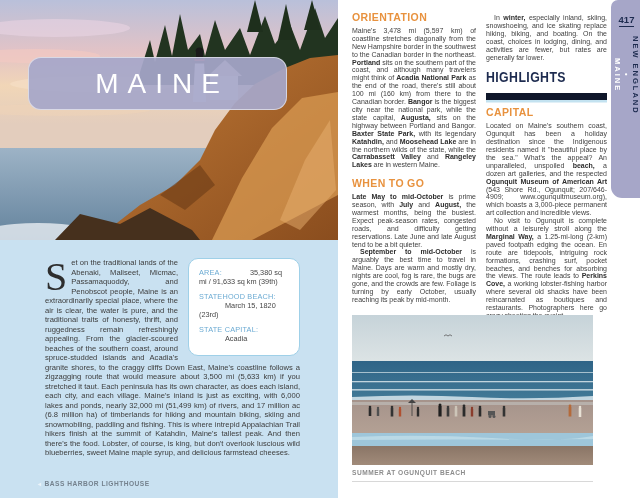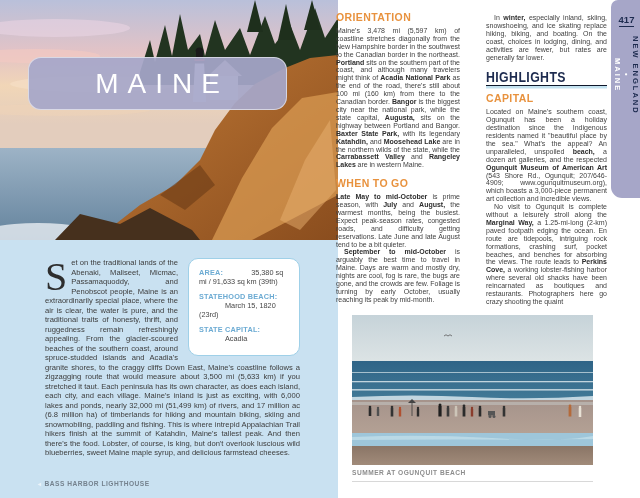--- a/index.html
+++ b/index.html
@@ -18,39 +18,39 @@
 
   .blue-panel{position:absolute;left:0;top:240px;width:338px;height:258px;
               background:#c9e1f1;box-sizing:border-box;padding:18px 38px 0 45px;}
   .intro-text{font-size:7.6px;line-height:9.5px;text-align:justify;color:#3c3c3c;margin:0;}
   .drop-cap{float:left;font-family:"Liberation Serif",serif;font-size:40px;line-height:31px;
             padding:3px 4px 0 0;color:#2e2e2e;}
   .stats-box{float:right;width:112px;background:#ffffff;border:1.5px solid #9fd0e8;
              border-radius:10px;box-sizing:border-box;padding:9px 9px 6px 10px;
              margin:0 0 6px 10px;}
   .stat{margin-bottom:6px;font-size:7.3px;line-height:9px;}
-  .stat-label{color:#6cabd3;font-weight:bold;letter-spacing:0.2px;}
+  .stat-label{color:#6cabd3;font-weight:normal;letter-spacing:0.2px;}
   .stat-value{color:#474747;margin-left:26px;}
   .hero-caption{position:absolute;left:38px;bottom:11px;font-size:6.6px;letter-spacing:0.5px;
                 color:#75828e;font-weight:bold;}
   .hero-caption .mark{color:#eaf3fa;font-size:6px;margin-right:3px;}
 
   
   .col{position:absolute;top:14px;font-size:7px;line-height:7.9px;text-align:justify;
        word-spacing:-0.2px;color:#3f3f3f;}
-  .col1{left:336px;width:124px;}
+  .col1{left:352px;width:124px;}
   .col2{left:486px;width:121px;}
   .col p{margin:0 0 0 0;}
   .col p.indent{text-indent:8px;}
   .col b, .intro-text b{color:#2e2e2e;}
   h2.sect{color:#e8923e;font-size:10.5px;letter-spacing:0.4px;margin:0 0 5px 0;
           font-weight:bold;}
   h2.sect.gap{margin-top:11px;}
-  .highlights-wrap{margin:12px 0 9px 0;border-bottom:1px solid #0f172a;
-                   box-shadow:0 2.5px 0 #c3e2f0;padding-bottom:4px;}
+  .highlights-wrap{margin:12px 0 9px 0;border-bottom:7px solid #0f172a;
+                   box-shadow:0 2.5px 0 #c3e2f0;padding-bottom:12px;}
   h1.highlights{color:#1d2b4f;font-size:15px;margin:0;font-weight:bold;
                 transform:scaleX(0.82);transform-origin:left;letter-spacing:0.5px;
                 white-space:nowrap;}
 
   
   .beach{position:absolute;left:352px;top:315px;width:241px;height:150px;overflow:hidden;}
   .beach-caption{position:absolute;left:352px;top:469px;font-size:6.6px;letter-spacing:0.5px;
                  color:#8d8d8d;font-weight:bold;}
   .beach-rule{position:absolute;left:352px;top:481px;width:241px;height:1px;background:#d8d8d8;}
 

